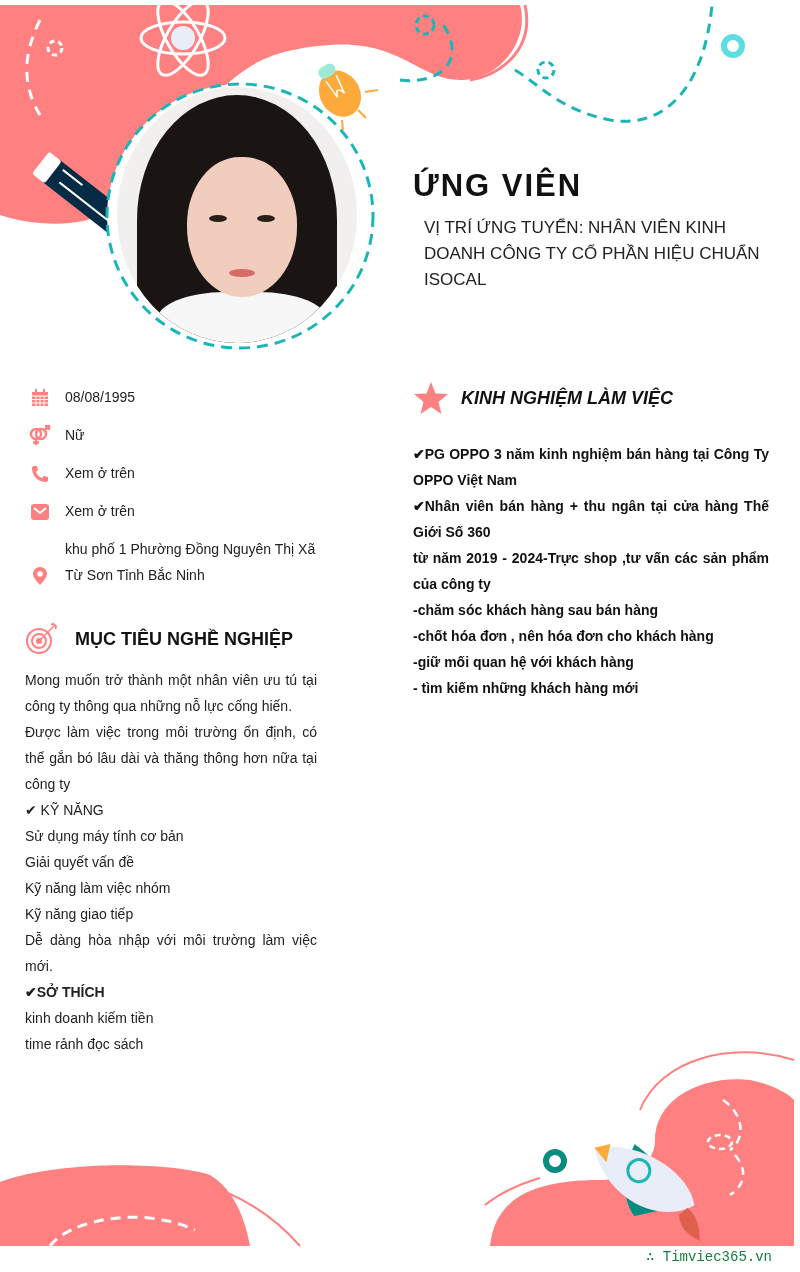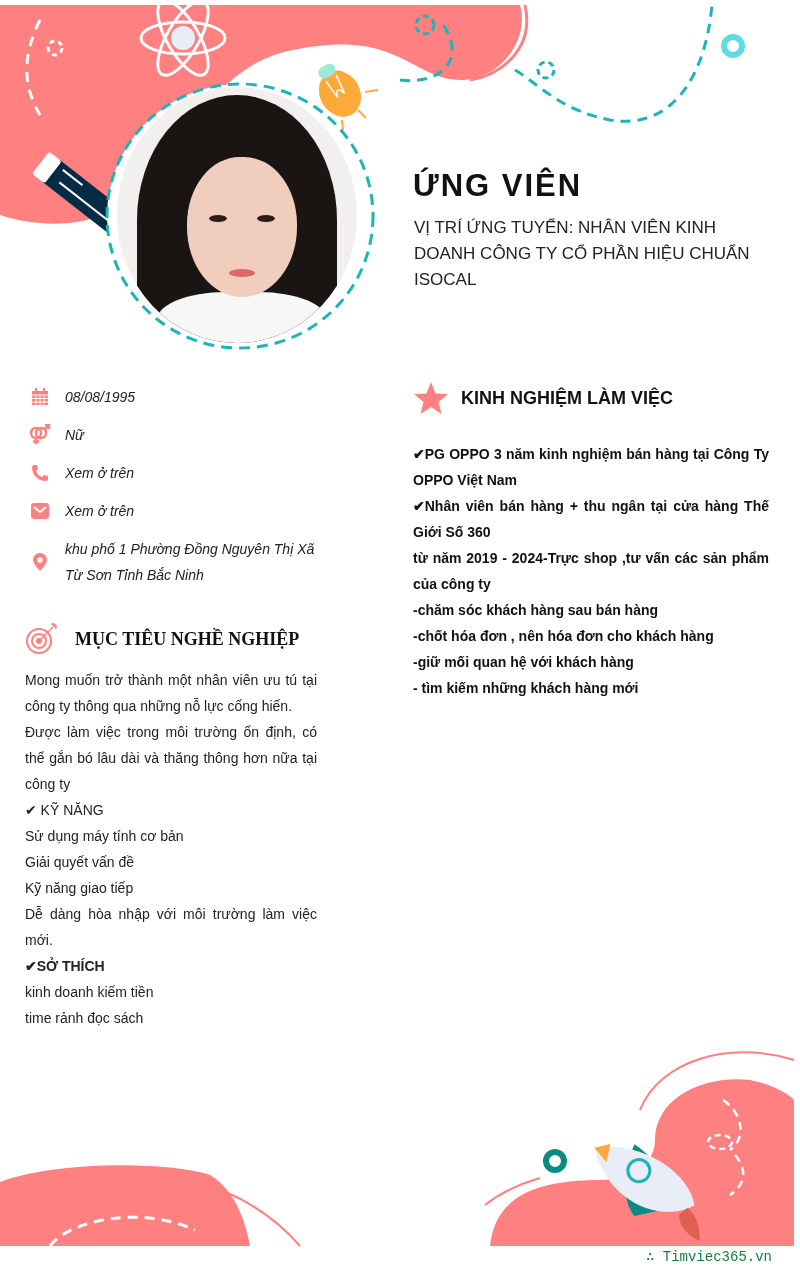--- a/index.html
+++ b/index.html
@@ -5,23 +5,23 @@
   html, body { margin:0; padding:0; background:#fff; }
   body { width:800px; height:1272px; position:relative; overflow:hidden; font-family:"Liberation Sans", sans-serif; color:#222; }
   .deco { position:absolute; left:0; top:0; }
   .photo { position:absolute; left:117px; top:87px; width:240px; height:256px; border-radius:50%; overflow:hidden; background:#f2f0ee; }
   .photo .hair { position:absolute; left:20px; top:8px; width:200px; height:250px; background:#1a1512; border-radius:50% 50% 20% 20%; }
   .photo .face { position:absolute; left:70px; top:70px; width:110px; height:140px; background:#f0cdbd; border-radius:48% 48% 50% 50%; }
   .photo .shirt { position:absolute; left:40px; top:205px; width:170px; height:70px; background:#f7f7f7; border-radius:40% 40% 0 0; }
   .photo .eye { position:absolute; top:128px; width:18px; height:7px; background:#2a1e18; border-radius:50%; }
   .photo .lip { position:absolute; left:112px; top:182px; width:26px; height:8px; background:#d86a68; border-radius:50%; }
   .name { position:absolute; left:413px; top:168px; font-size:31px; font-weight:bold; letter-spacing:2px; color:#111; margin:0; }
-  .position { position:absolute; left:414px; top:215px; width:350px; font-size:17px; line-height:26px; color:#222; }
+  .position { position:absolute; left:424px; top:215px; width:350px; font-size:17px; line-height:26px; color:#222; }
   .info { position:absolute; left:28px; top:384px; width:300px; }
-  .info-row { display:flex; align-items:center; font-size:14px; line-height:26px; margin-bottom:12px;font-style:italic; }
+  .info-row { display:flex; align-items:flex-end; font-size:14px; line-height:26px; margin-bottom:12px; }
   .info-row .ic { width:24px; height:24px; margin-right:13px; display:flex; align-items:center; justify-content:center; flex:0 0 24px; }
   .section-title { position:absolute; display:flex; align-items:center; font-size:18px; font-weight:bold; color:#111; }
   .left-text { position:absolute; left:25px; top:667px; width:292px; font-size:14px; line-height:26px; }
   .left-text div { text-align:justify; }
   .right-text { position:absolute; left:413px; top:441px; width:356px; font-size:14px; line-height:26px; font-weight:bold; color:#111; }
   .right-text div { text-align:justify; }
   .bold { font-weight:bold; }
   .watermark { position:absolute; right:28px; top:1248px; font-family:"Liberation Mono", monospace; font-size:14px; color:#15803d; }
 </style>
 </head>
@@ -118,46 +118,47 @@
     <span class="ic">
       <svg width="14" height="18" viewBox="0 0 14 18">
           <path d="M7,0 C3,0 0,3 0,7 C0,11 7,18 7,18 C7,18 14,11 14,7 C14,3 11,0 7,0 Z" fill="#ff8080"></path>
           <circle cx="7" cy="7" r="2.8" fill="#fff"></circle>
         </svg>
     </span>
     <span>khu phố 1 Phường Đồng Nguyên Thị Xã Từ Sơn Tỉnh Bắc Ninh</span>
   </div>
 </div>
 
-<div class="section-title" style="left:25px;top:622px;font-family:Liberation Serif, serif;">
+<div class="section-title" style="left:25px;top:622px;">
   <span style="width:34px;height:34px;margin-right:16px;display:inline-block;">
     <svg width="34" height="34" viewBox="0 0 34 34">
         <circle cx="14" cy="19" r="12" fill="none" stroke="#ff8080" stroke-width="2"></circle>
         <circle cx="14" cy="19" r="7" fill="none" stroke="#ff8080" stroke-width="2"></circle>
         <circle cx="14" cy="19" r="3" fill="#ff8080"></circle>
         <path d="M14,19 L30,3" stroke="#ff8080" stroke-width="1.5"></path>
         <path d="M26,2 L30,3 L31,7 M28,1 L32,5" stroke="#ff8080" stroke-width="1.5" fill="none"></path>
       </svg>
   </span>
   <span>MỤC TIÊU NGHỀ NGHIỆP</span>
 </div>
 <div class="left-text">
   <div>Mong muốn trở thành một nhân viên ưu tú tại công ty thông qua những nỗ lực cống hiến.</div>
   <div>Được làm việc trong môi trường ổn định, có thể gắn bó lâu dài và thăng thông hơn nữa tại công ty</div>
   <div>✔ KỸ NĂNG</div>
   <div>Sử dụng máy tính cơ bản</div>
   <div>Giải quyết vấn đề</div>
+  <div>Kỹ năng làm việc nhóm</div>
   <div>Kỹ năng giao tiếp</div>
   <div>Dễ dàng hòa nhập với môi trường làm việc mới.</div>
   <div class="bold">✔SỞ THÍCH</div>
   <div>kinh doanh kiếm tiền</div>
   <div>time rảnh đọc sách</div>
 </div>
 
-<div class="section-title" style="left:413px;top:381px;">
+<div class="section-title" style="left:413px;top:381px;font-style:italic;">
   <span style="width:36px;height:34px;margin-right:12px;display:inline-block;">
     <svg width="36" height="34" viewBox="0 0 36 34">
         <polygon points="18,1 22.5,12.5 35,13 25.5,21 28.5,33 18,26 7.5,33 10.5,21 1,13 13.5,12.5" fill="#ff8080"></polygon>
       </svg>
   </span>
   <span>KINH NGHIỆM LÀM VIỆC</span>
 </div>
 <div class="right-text">
   <div>✔PG OPPO 3 năm kinh nghiệm bán hàng tại Công Ty OPPO Việt Nam</div>
   <div>✔Nhân viên bán hàng + thu ngân tại cửa hàng Thế Giới Số 360</div>

